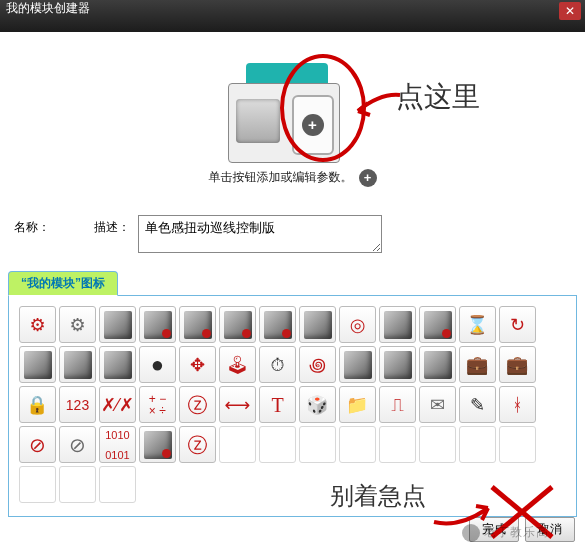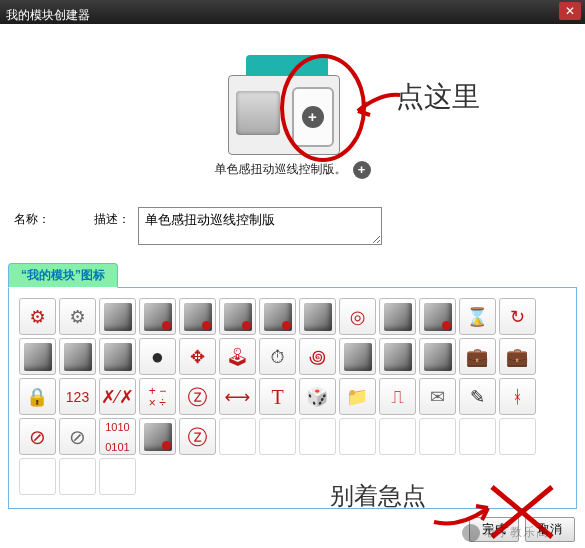--- a/index.html
+++ b/index.html
@@ -1,38 +1,38 @@
 <!DOCTYPE html>
 <html><head>
 <meta charset="utf-8">
 <style>
 html,body{margin:0;padding:0;font-family:"Microsoft YaHei",Arial,sans-serif;font-size:12px;background:#fff}
 .window{width:585px;height:548px;box-sizing:border-box;position:relative;background:#fff}
-.titlebar{height:24px;background:linear-gradient(#3d3d3d,#1c1c1c);color:#fff;display:flex;align-items:flex-end;padding:0 6px;position:relative}
+.titlebar{height:32px;background:linear-gradient(#3d3d3d,#1c1c1c);color:#fff;display:flex;align-items:flex-start;padding:0 6px;position:relative}
 .titlebar .title{font-size:12px}
 .titlebar .close{position:absolute;right:4px;top:2px;width:22px;height:18px;background:#b33;border-radius:2px;display:flex;align-items:center;justify-content:center;color:#fff;font-size:12px;cursor:pointer}
 .preview-area{height:175px;display:flex;flex-direction:column;align-items:center;justify-content:center;position:relative}
 .block-preview{width:130px;height:100px;position:relative;margin-top:10px}
 .block-body{position:absolute;left:0;top:20px;width:110px;height:78px;background:#efefef;border:1px solid #888;border-radius:4px}
 .block-tab{position:absolute;left:18px;top:0;width:82px;height:24px;background:#1fb3ae;border-radius:4px 4px 0 0}
 .block-icon{position:absolute;left:8px;top:36px;width:44px;height:44px;background:linear-gradient(#ddd,#aaa);border-radius:4px;box-shadow:inset 0 0 4px rgba(0,0,0,.4)}
 .param-slot{position:absolute;left:64px;top:32px;width:38px;height:56px;background:#fbfbfb;border:2px solid #aaa;border-radius:6px;display:flex;align-items:center;justify-content:center}
 .plus-circle{width:22px;height:22px;border-radius:50%;background:#5a5a5a;color:#fff;display:flex;align-items:center;justify-content:center;font-size:15px;font-weight:bold}
 .anno-circle{position:absolute;left:280px;top:54px;width:78px;height:100px;border:4px solid #c00;border-radius:50%;pointer-events:none}
 .anno-arrow{position:absolute;left:350px;top:85px;pointer-events:none}
 .anno-text1{position:absolute;left:396px;top:78px;font-size:28px;color:#333;pointer-events:none}
 .hint-row{margin-top:6px;font-size:12px;color:#222;display:flex;align-items:center;gap:6px}
 .hint-row .plus-circle{width:18px;height:18px;font-size:13px}
 .form-row{display:flex;align-items:flex-start;padding:8px 14px;gap:8px}
 .form-row label{font-size:12px;padding-top:4px}
 .text-input{border:1px solid #888;padding:3px 6px;font-size:13px;height:18px}
 .name-input{width:160px}
 .desc-input{width:230px;height:30px}
 .tab-strip{margin:10px 8px 0;height:24px;position:relative;border-bottom:1px solid #70b8e0}
-.tab{position:absolute;bottom:-1px;left:0;height:23px;padding:0 12px;border:1px solid #70b8e0;border-bottom:1px solid #fff;background:#86efac;border-radius:4px 4px 0 0;color:#0078b4;font-weight:bold;line-height:22px;font-size:12px}
+.tab{position:absolute;bottom:-1px;left:0;height:23px;padding:0 12px;border:1px solid #70b8e0;border-bottom:1px solid #fff;background:#bef264;border-radius:4px 4px 0 0;color:#0078b4;font-weight:bold;line-height:22px;font-size:12px}
 .icon-panel{margin:0 8px 8px;border:1px solid #70b8e0;border-top:none;padding:10px;background:#fff;min-height:200px}
 .icon-grid{display:flex;flex-wrap:wrap;gap:3px;width:540px}
 .icon-cell{width:35px;height:35px;border:1px solid #bbb;border-radius:3px;background:linear-gradient(#fff,#eee);display:flex;align-items:center;justify-content:center;position:relative;cursor:pointer}
 .icon-cell.empty{background:#fff;border:1px solid #d8d8d8}
 .ic{font-size:18px;line-height:1}
 .c-red{color:#c01818}
 .c-grey{color:#6a6a6a}
 .c-dark{color:#2b2b2b}
 .mini-img{width:28px;height:28px;border-radius:2px;background:linear-gradient(135deg,#ccc 0%,#888 60%,#555 100%);box-shadow:inset -3px -3px 4px rgba(0,0,0,.35)}
 .mini-img.red-dot::after{content:"";position:absolute;right:4px;bottom:4px;width:9px;height:9px;background:#c01818;border-radius:50%}
@@ -58,21 +58,21 @@
 <div class="preview-area">
   <div class="block-preview">
     <div class="block-tab"></div>
     <div class="block-body"></div>
     <div class="block-icon"></div>
     <div class="param-slot">
       <div class="plus-circle">+</div>
     </div>
   </div>
   <div class="hint-row">
-    <span>单色感扭动巡线控制版。</span>
+    <span>单击按钮添加或编辑参数。</span>
     <div class="plus-circle">+</div>
   </div>
 </div>
 
 <div class="anno-circle"></div>
 <svg class="anno-arrow" width="60" height="40">
   <path d="M50 10 Q30 8 8 26" stroke="#c00" stroke-width="4" fill="none"></path>
   <path d="M8 26 L18 18 M8 26 L20 30" stroke="#c00" stroke-width="4" fill="none"></path>
 </svg>
 <div class="anno-text1">点这里</div>

